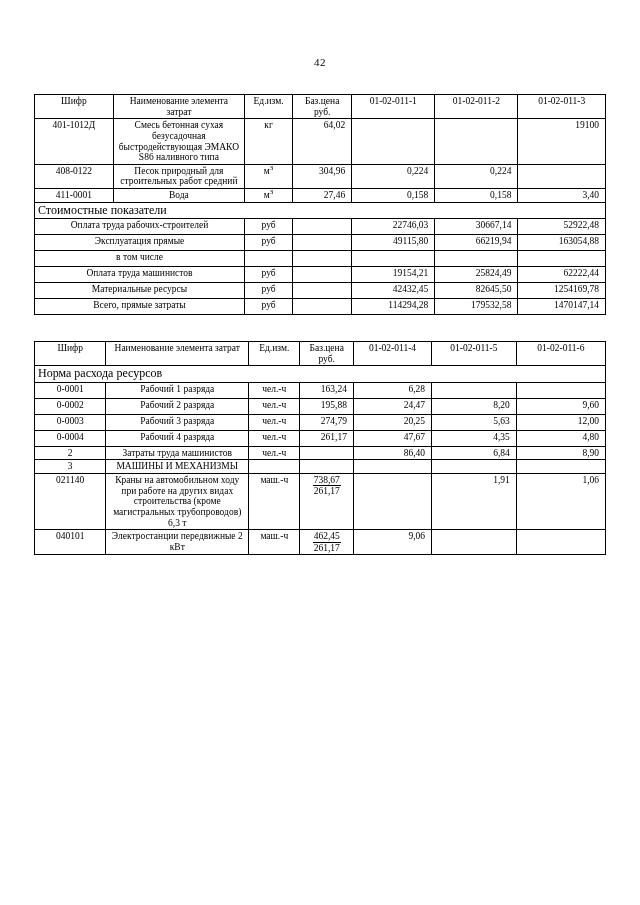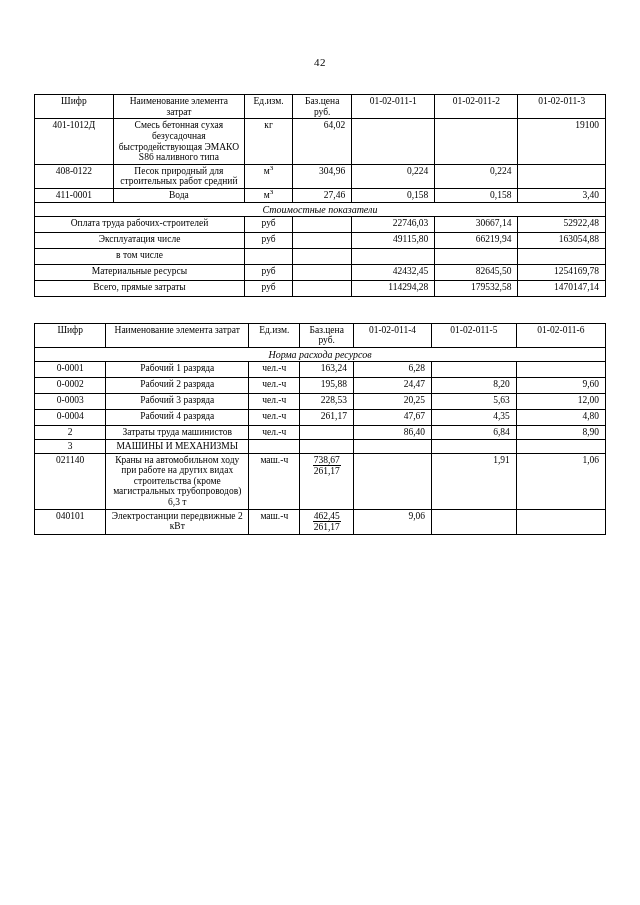--- a/index.html
+++ b/index.html
@@ -54,23 +54,22 @@
     font-size: 9.5px;
   }
   .c { text-align: center; }
   .r { text-align: right; padding-right: 6px !important; }
   .l { text-align: center; }
   .mid { vertical-align: middle; }
   .bold { font-weight: bold; }
   .note td {
     border-top: 1px solid #000;
     border-bottom: 1px solid #000;
-    text-align: center;
-    font-size: 10px;
-    font-style: italic;
+    text-align: left;
+    font-size: 12px;
     padding: 0 4px 1px 0;
   }
   .sub {
     font-size: 7px;
     vertical-align: super;
     line-height: 0;
   }
   .frac {
     display: inline-block;
     text-align: center;
@@ -162,37 +161,45 @@
       <tr class="tall">
         <td class="l bold" colspan="2">Оплата труда рабочих-строителей</td>
         <td class="c bold">руб</td>
         <td class="r"></td>
         <td class="r bold">22746,03</td>
         <td class="r bold">30667,14</td>
         <td class="r bold">52922,48</td>
       </tr>
 
       <tr class="tall">
-        <td class="l bold" colspan="2">Эксплуатация числе</td>
+        <td class="l bold" colspan="2">Эксплуатация прямые</td>
         <td class="c bold">руб</td>
         <td class="r"></td>
         <td class="r bold">49115,80</td>
         <td class="r bold">66219,94</td>
         <td class="r bold">163054,88</td>
       </tr>
 
       <tr class="tall">
         <td class="l bold" colspan="2">в том числе</td>
         <td class="c bold"></td>
         <td class="r"></td>
         <td class="r bold"></td>
         <td class="r bold"></td>
         <td class="r bold"></td>
       </tr>
 
+      <tr class="tall">
+        <td class="l bold" colspan="2">Оплата труда машинистов</td>
+        <td class="c bold">руб</td>
+        <td class="r"></td>
+        <td class="r bold">19154,21</td>
+        <td class="r bold">25824,49</td>
+        <td class="r bold">62222,44</td>
+      </tr>
 
       <tr class="tall">
         <td class="l bold" colspan="2">Материальные ресурсы</td>
         <td class="c bold">руб</td>
         <td class="r"></td>
         <td class="r bold">42432,45</td>
         <td class="r bold">82645,50</td>
         <td class="r bold">1254169,78</td>
       </tr>
 
@@ -253,21 +260,21 @@
         <td class="r">195,88</td>
         <td class="r">24,47</td>
         <td class="r">8,20</td>
         <td class="r">9,60</td>
       </tr>
 
       <tr class="tall">
         <td class="l">0-0003</td>
         <td class="l">Рабочий 3 разряда</td>
         <td class="c">чел.-ч</td>
-        <td class="r">228,53</td>
+        <td class="r">274,79</td>
         <td class="r">20,25</td>
         <td class="r">5,63</td>
         <td class="r">12,00</td>
       </tr>
 
       <tr class="tall">
         <td class="l">0-0004</td>
         <td class="l">Рабочий 4 разряда</td>
         <td class="c">чел.-ч</td>
         <td class="r">261,17</td>

